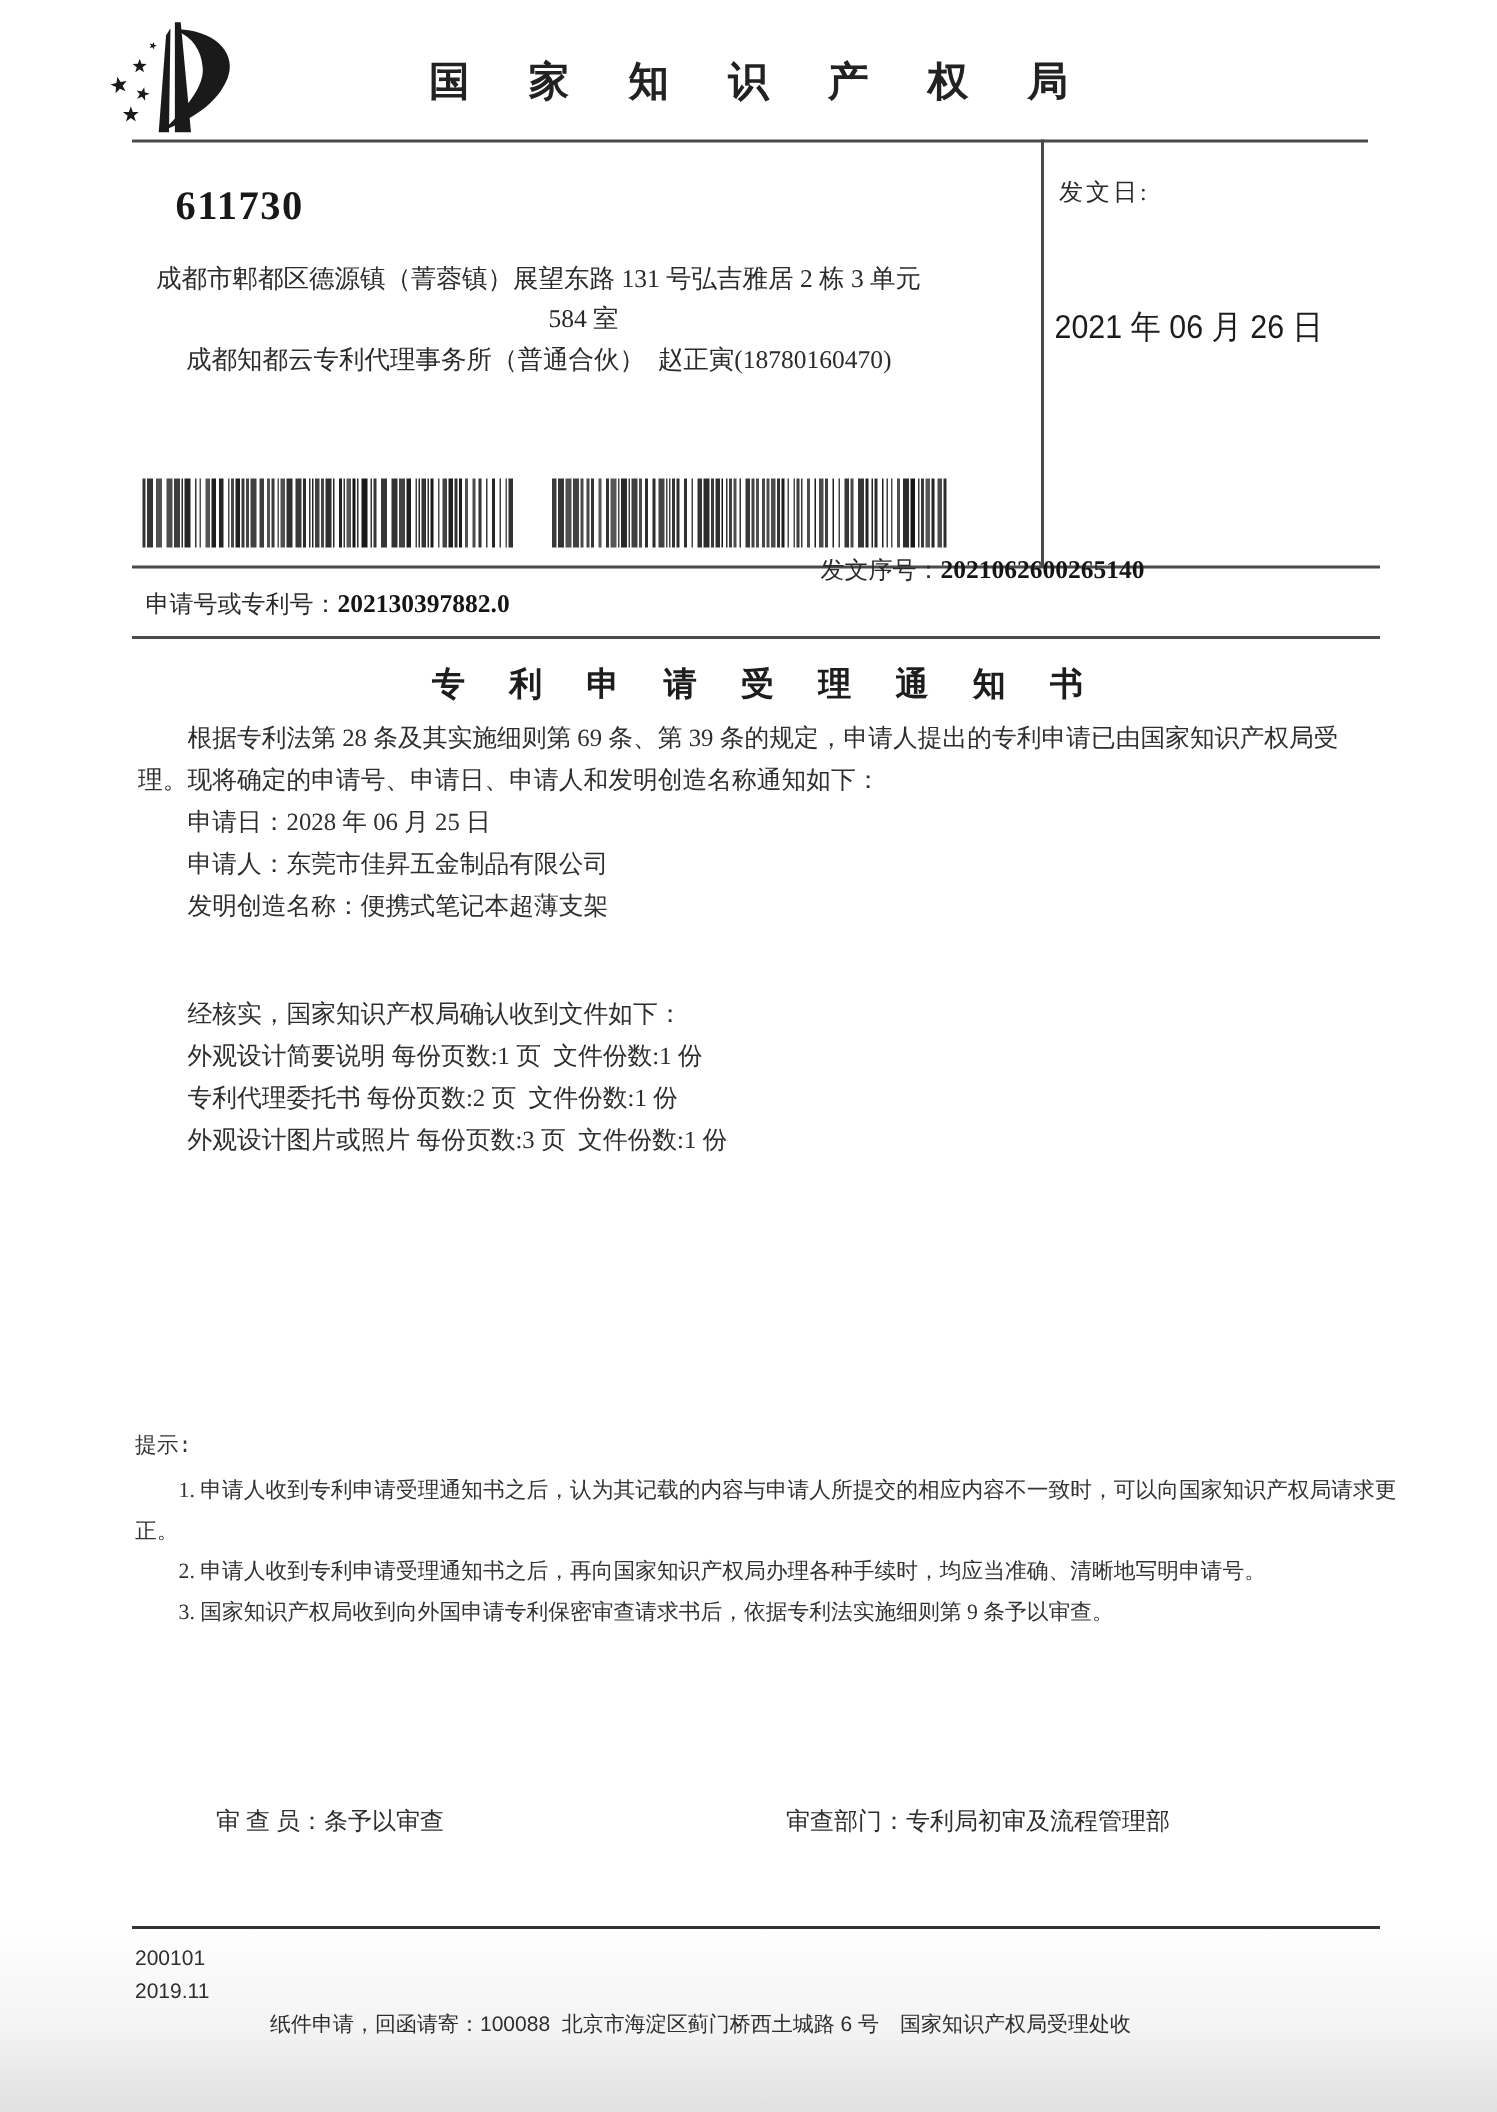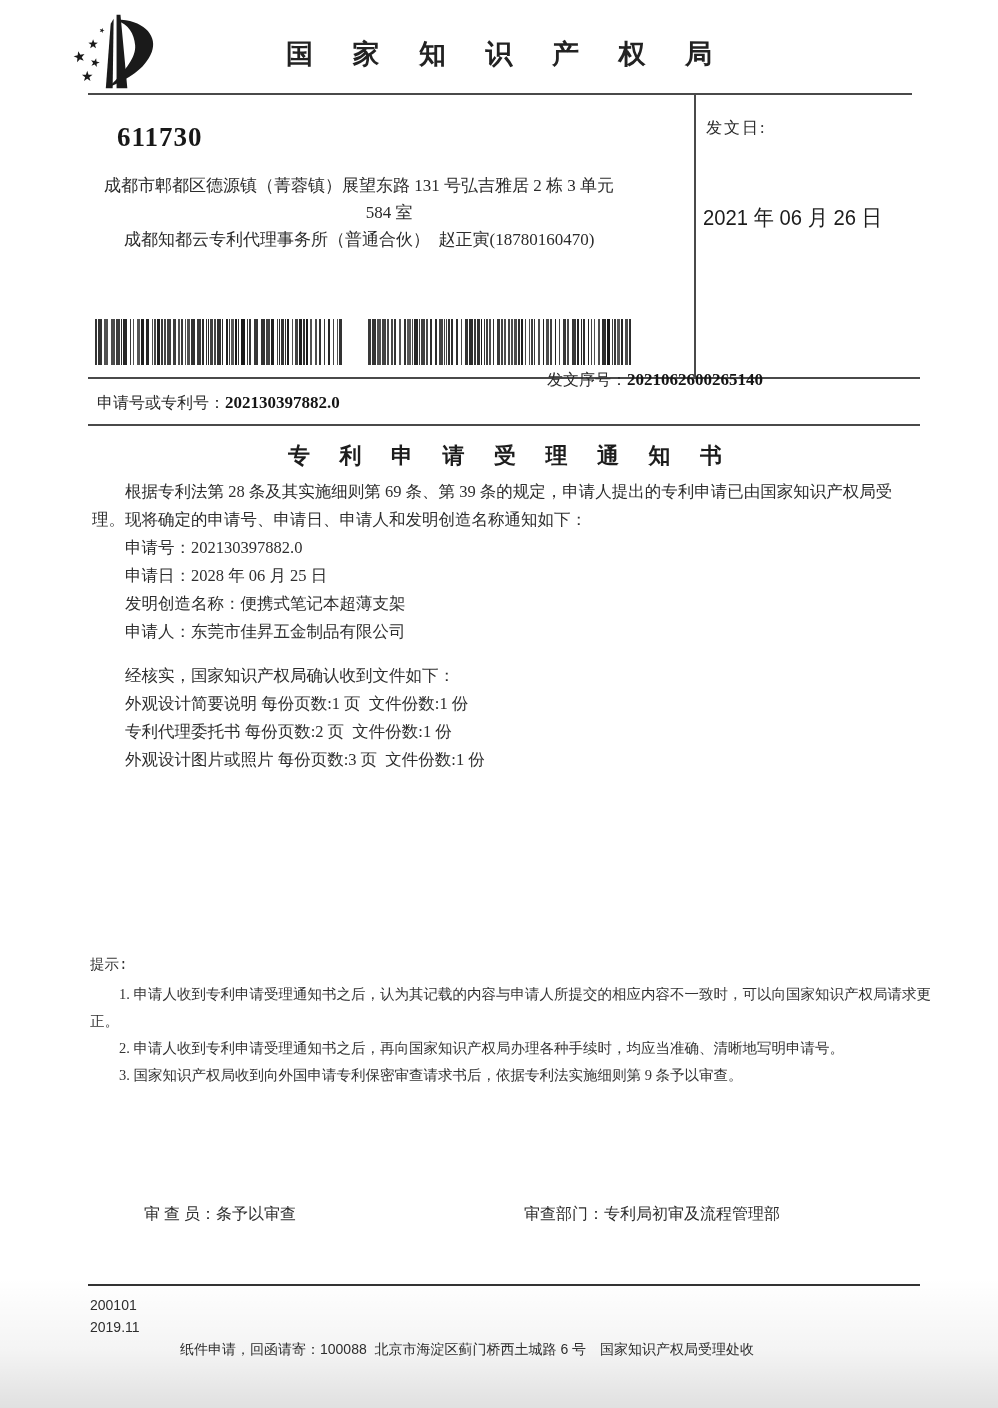--- a/index.html
+++ b/index.html
@@ -254,24 +254,23 @@
 
   <div class="abs ref-left"><span>申请号或专利号：</span><span class="ref-num">202130397882.0</span></div>
   <div class="abs ref-right"><span>发文序号：</span><span class="ref-num">2021062600265140</span></div>
 
   <div class="abs rule rule-ref"></div>
 
   <div class="abs notice-title">专 利 申 请 受 理 通 知 书</div>
   <div class="abs intro body-text">根据专利法第 28 条及其实施细则第 69 条、第 39 条的规定，申请人提出的专利申请已由国家知识产权局受理。现将确定的申请号、申请日、申请人和发明创造名称通知如下：</div>
 
   <div class="abs fields body-text">
-    <div class="field-row"><span>申请号：</span><span>202130397882.0</span></div>
     <div class="field-row"><span>申请日：</span><span>2028 年 06 月 25 日</span></div>
+    <div class="field-row"><span>申请人：</span><span>东莞市佳昇五金制品有限公司</span></div>
     <div class="field-row"><span>发明创造名称：</span><span>便携式笔记本超薄支架</span></div>
-    <div class="field-row"><span>申请人：</span><span>东莞市佳昇五金制品有限公司</span></div>
   </div>
 
   <div class="abs received body-text">
     <div class="doc-line">经核实，国家知识产权局确认收到文件如下：</div>
     <div class="doc-line">外观设计简要说明 每份页数:1 页  文件份数:1 份</div>
     <div class="doc-line">专利代理委托书 每份页数:2 页  文件份数:1 份</div>
     <div class="doc-line">外观设计图片或照片 每份页数:3 页  文件份数:1 份</div>
   </div>
 
   <div class="abs tips">

